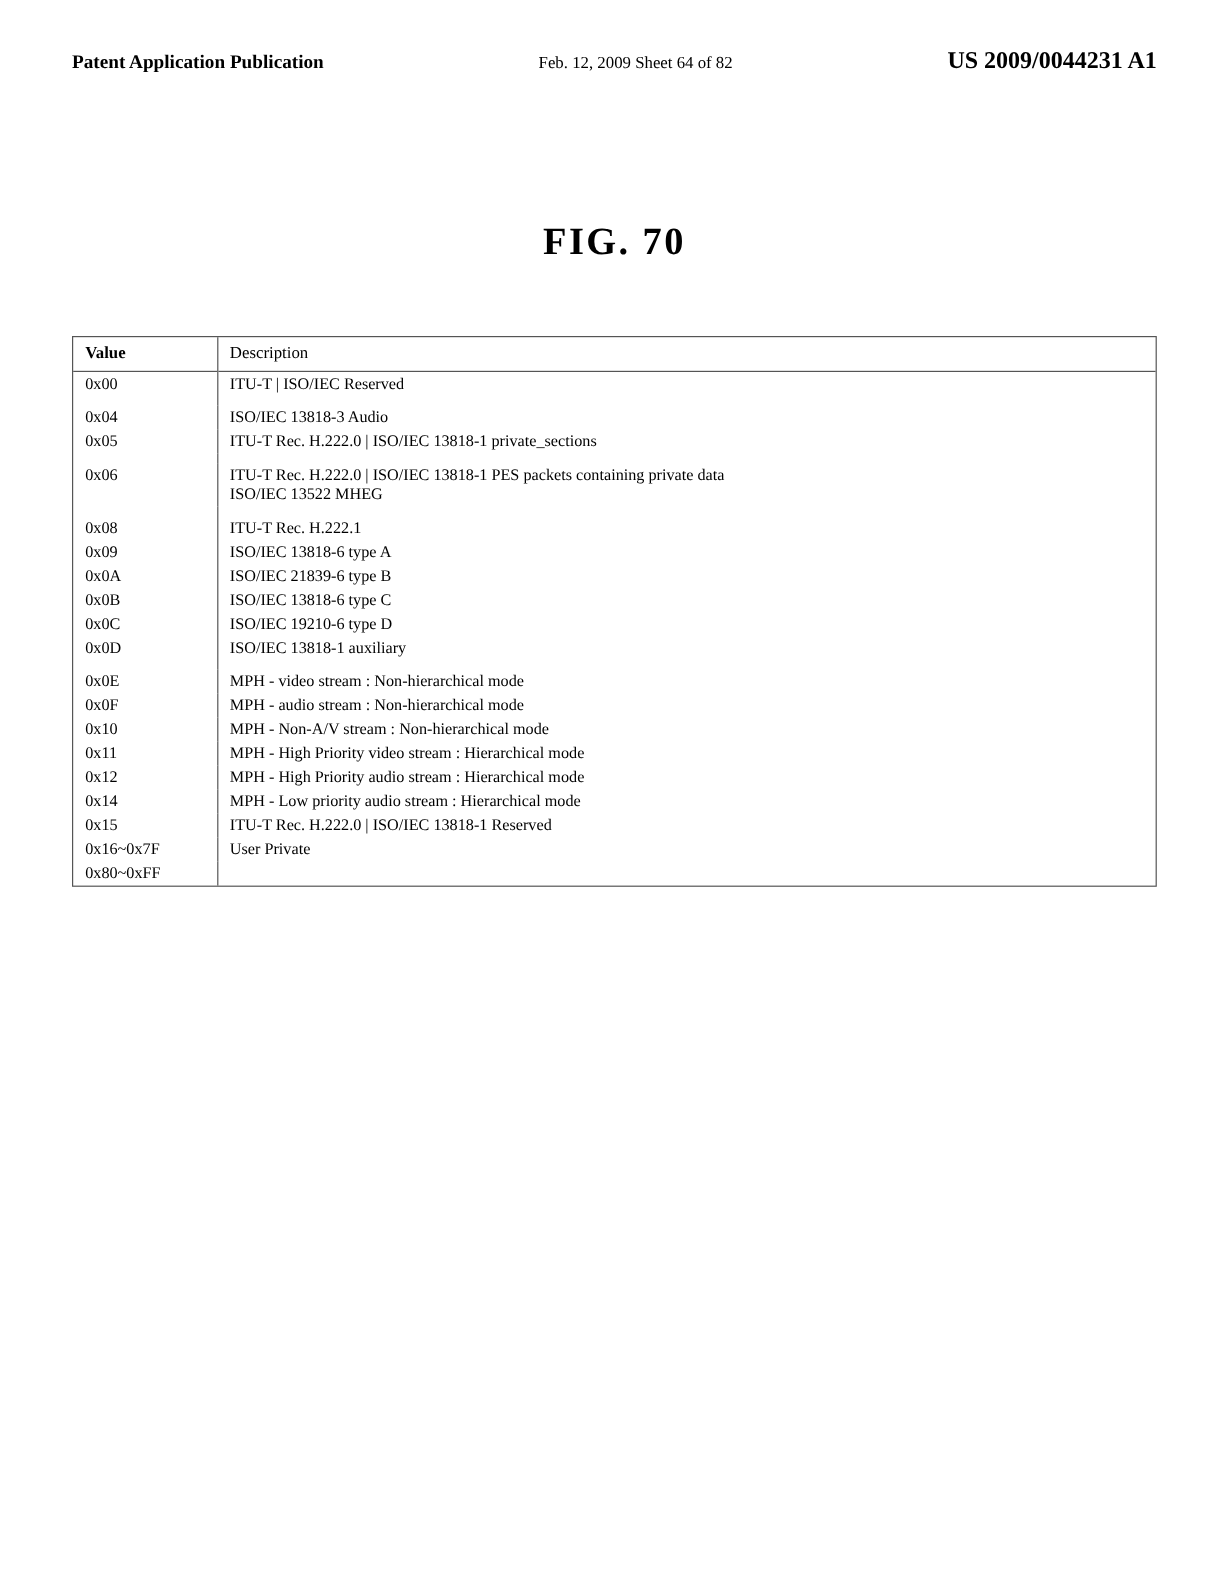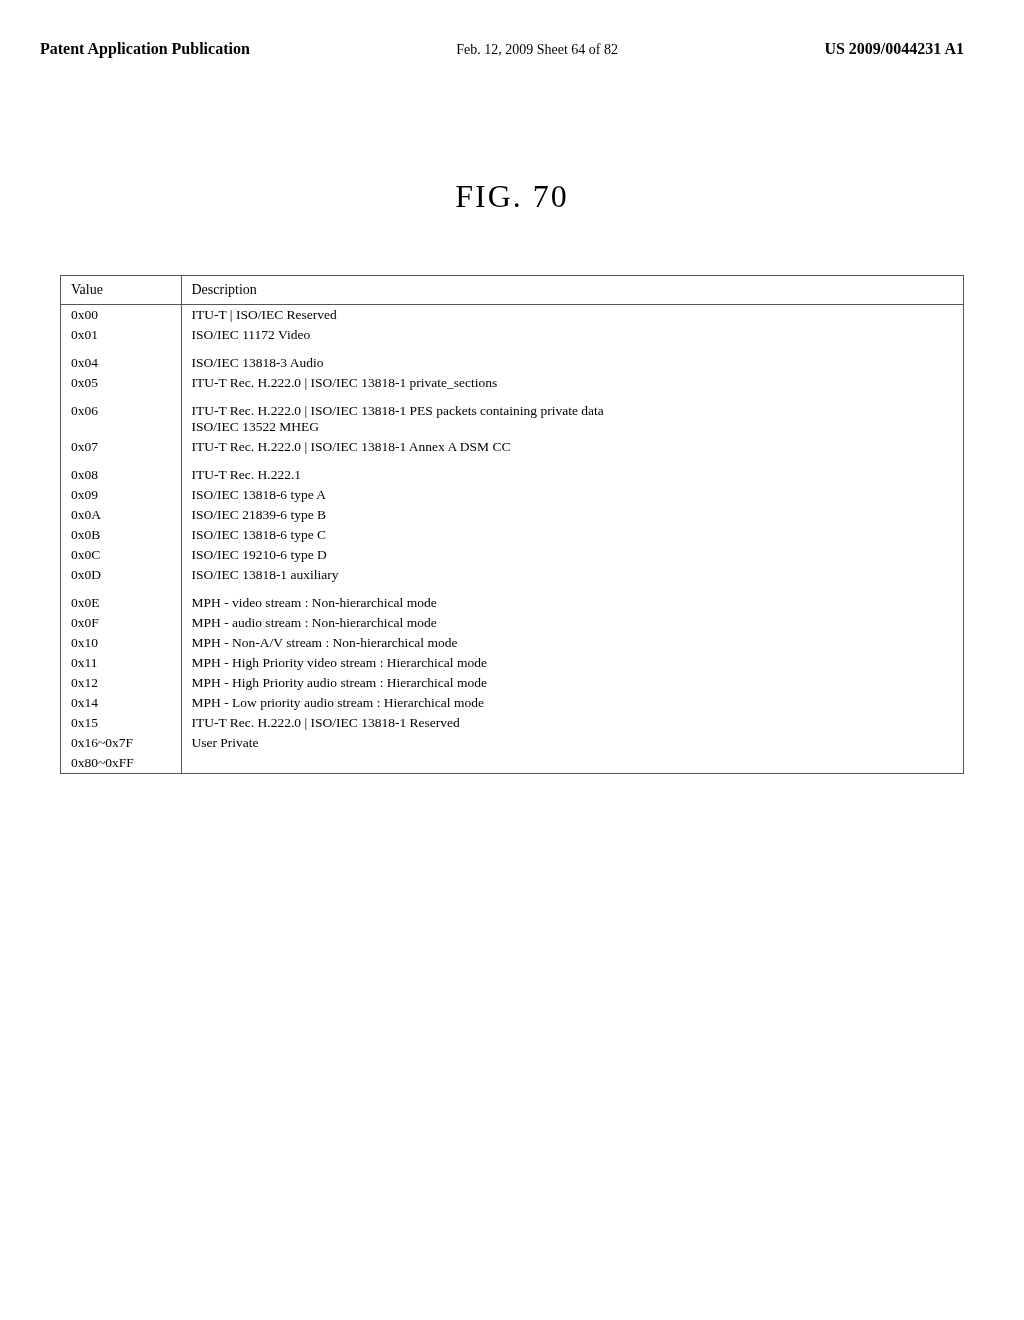--- a/index.html
+++ b/index.html
@@ -14,43 +14,43 @@
       background: #ffffff;
       font-family: 'Times New Roman', Times, serif;
       color: #000000;
       position: relative;
     }
 
     .page-header {
       display: flex;
       justify-content: space-between;
       align-items: baseline;
-      padding: 40px 60px 20px 40px;
+      padding: 40px 60px 20px 60px;
       border-bottom: none;
     }
 
     .header-left {
       font-weight: bold;
       font-size: 16px;
     }
 
     .header-center {
       font-size: 14px;
       text-align: left;
     }
 
     .header-right {
-      font-size: 16px;
+      font-size: 20px;
       font-weight: bold;
     }
 
     .figure-title {
       text-align: center;
       font-size: 32px;
-      font-weight: normal;
+      font-weight: bold;
       margin: 100px 0 60px 0;
       letter-spacing: 2px;
     }
 
     .table-container {
       margin: 0 60px;
       border: 1px solid #555;
     }
 
     table {
@@ -66,20 +66,21 @@
     table thead th {
       padding: 6px 10px;
       text-align: left;
       font-weight: normal;
       font-size: 14px;
     }
 
     table thead th:first-child {
       width: 120px;
       border-right: 1px solid #555;
+      font-weight: bold;
     }
 
     table tbody tr td {
       padding: 2px 10px;
       vertical-align: top;
     }
 
     table tbody tr td:first-child {
       border-right: 1px solid #555;
       white-space: nowrap;
@@ -102,47 +103,39 @@
       <tr>
         <th>Value</th>
         <th>Description</th>
       </tr>
     </thead>
     <tbody id="table-body">
     <tr>
           <td>0x00</td>
           <td>ITU-T | ISO/IEC Reserved</td>
         </tr>
-        <tr>
-          <td>0x01</td>
-          <td>ISO/IEC 11172 Video</td>
-        </tr>
         <tr style="height: 8px;">
           <td></td>
           <td></td>
         </tr>
         <tr>
           <td>0x04</td>
           <td>ISO/IEC 13818-3 Audio</td>
         </tr>
         <tr>
           <td>0x05</td>
           <td>ITU-T Rec. H.222.0 | ISO/IEC 13818-1 private_sections</td>
         </tr>
         <tr style="height: 8px;">
           <td></td>
           <td></td>
         </tr>
         <tr>
           <td>0x06</td>
           <td>ITU-T Rec. H.222.0 | ISO/IEC 13818-1 PES packets containing private data<br>ISO/IEC 13522 MHEG</td>
-        </tr>
-        <tr>
-          <td>0x07</td>
-          <td>ITU-T Rec. H.222.0 | ISO/IEC 13818-1 Annex A DSM CC</td>
         </tr>
         <tr style="height: 8px;">
           <td></td>
           <td></td>
         </tr>
         <tr>
           <td>0x08</td>
           <td>ITU-T Rec. H.222.1</td>
         </tr>
         <tr>

